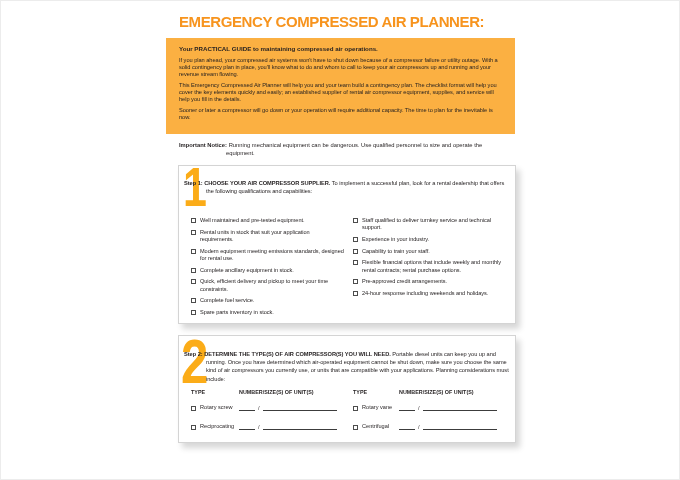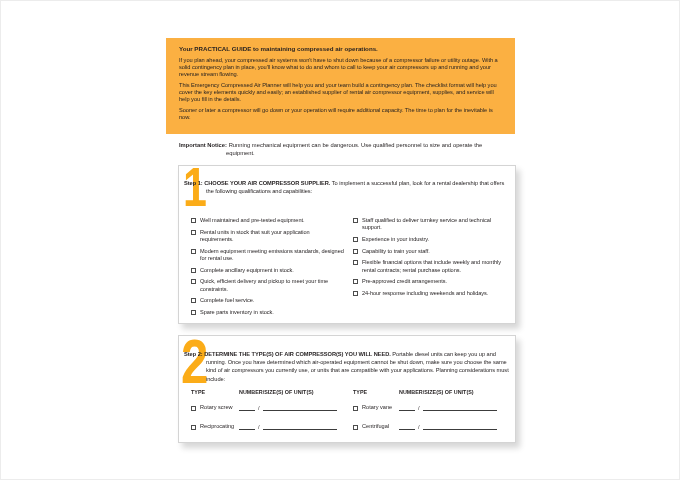--- a/index.html
+++ b/index.html
@@ -74,20 +74,21 @@
   .c4{flex:1;display:flex;align-items:flex-end;}
   .blank-short{display:inline-block;width:16px;height:6px;border-bottom:1px solid var(--line);}
   .blank-long{display:inline-block;width:74px;height:6px;border-bottom:1px solid var(--line);}
   .slash{padding:0 3px;line-height:6px;}
 </style>
 </head>
 <body>
 
 <div class="canvas">
 
+  <div class="doc-title">EMERGENCY COMPRESSED AIR PLANNER:</div>
 
   <div class="intro-panel">
     <p class="intro-lead">Your PRACTICAL GUIDE to maintaining compressed air operations.</p>
     <div>
 
         <p class="body">If you plan ahead, your compressed air systems won't have to shut down because of a compressor failure or utility outage. With a solid contingency plan in place, you'll know what to do and whom to call to keep your air compressors up and running and your revenue stream flowing.</p>
 
         <p class="body">This Emergency Compressed Air Planner will help you and your team build a contingency plan. The checklist format will help you cover the key elements quickly and easily; an established supplier of rental air compressor equipment, supplies, and service will help you fill in the details.</p>
 
         <p class="body">Sooner or later a compressor will go down or your operation will require additional capacity. The time to plan for the inevitable is now.</p>

